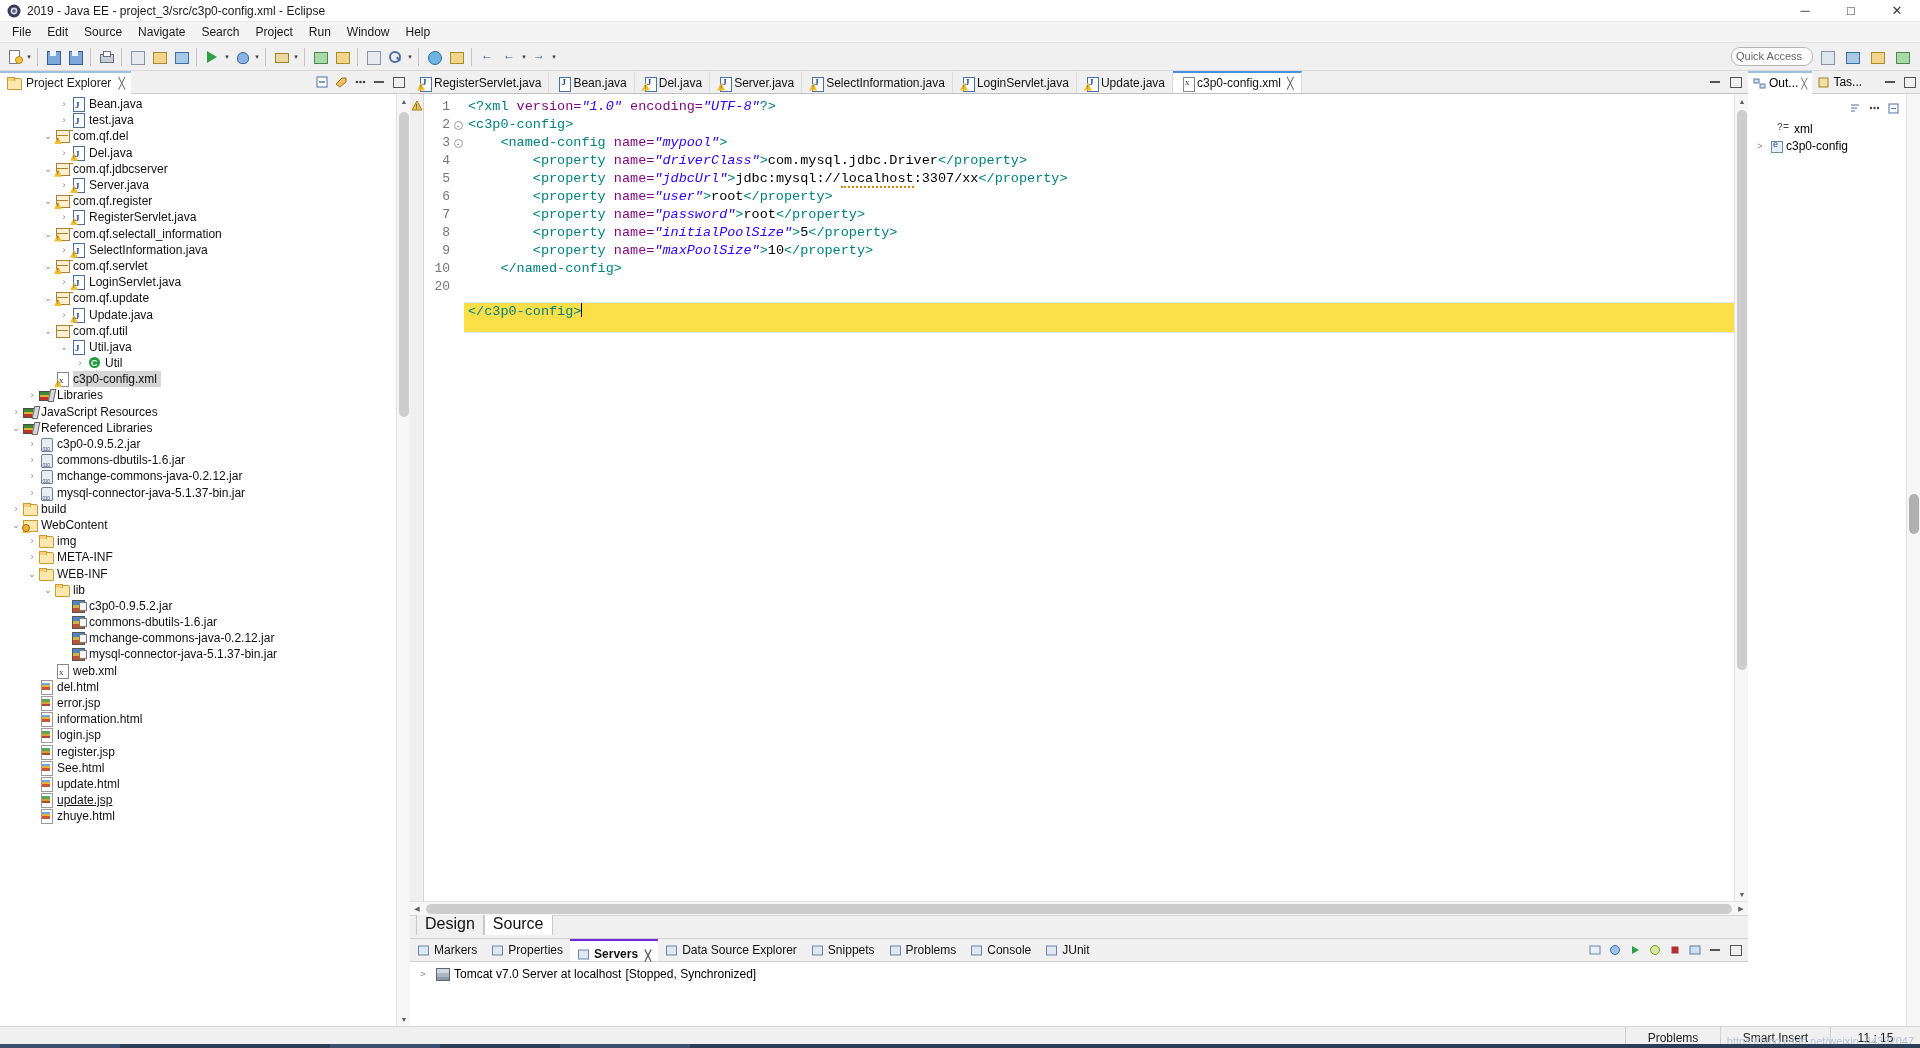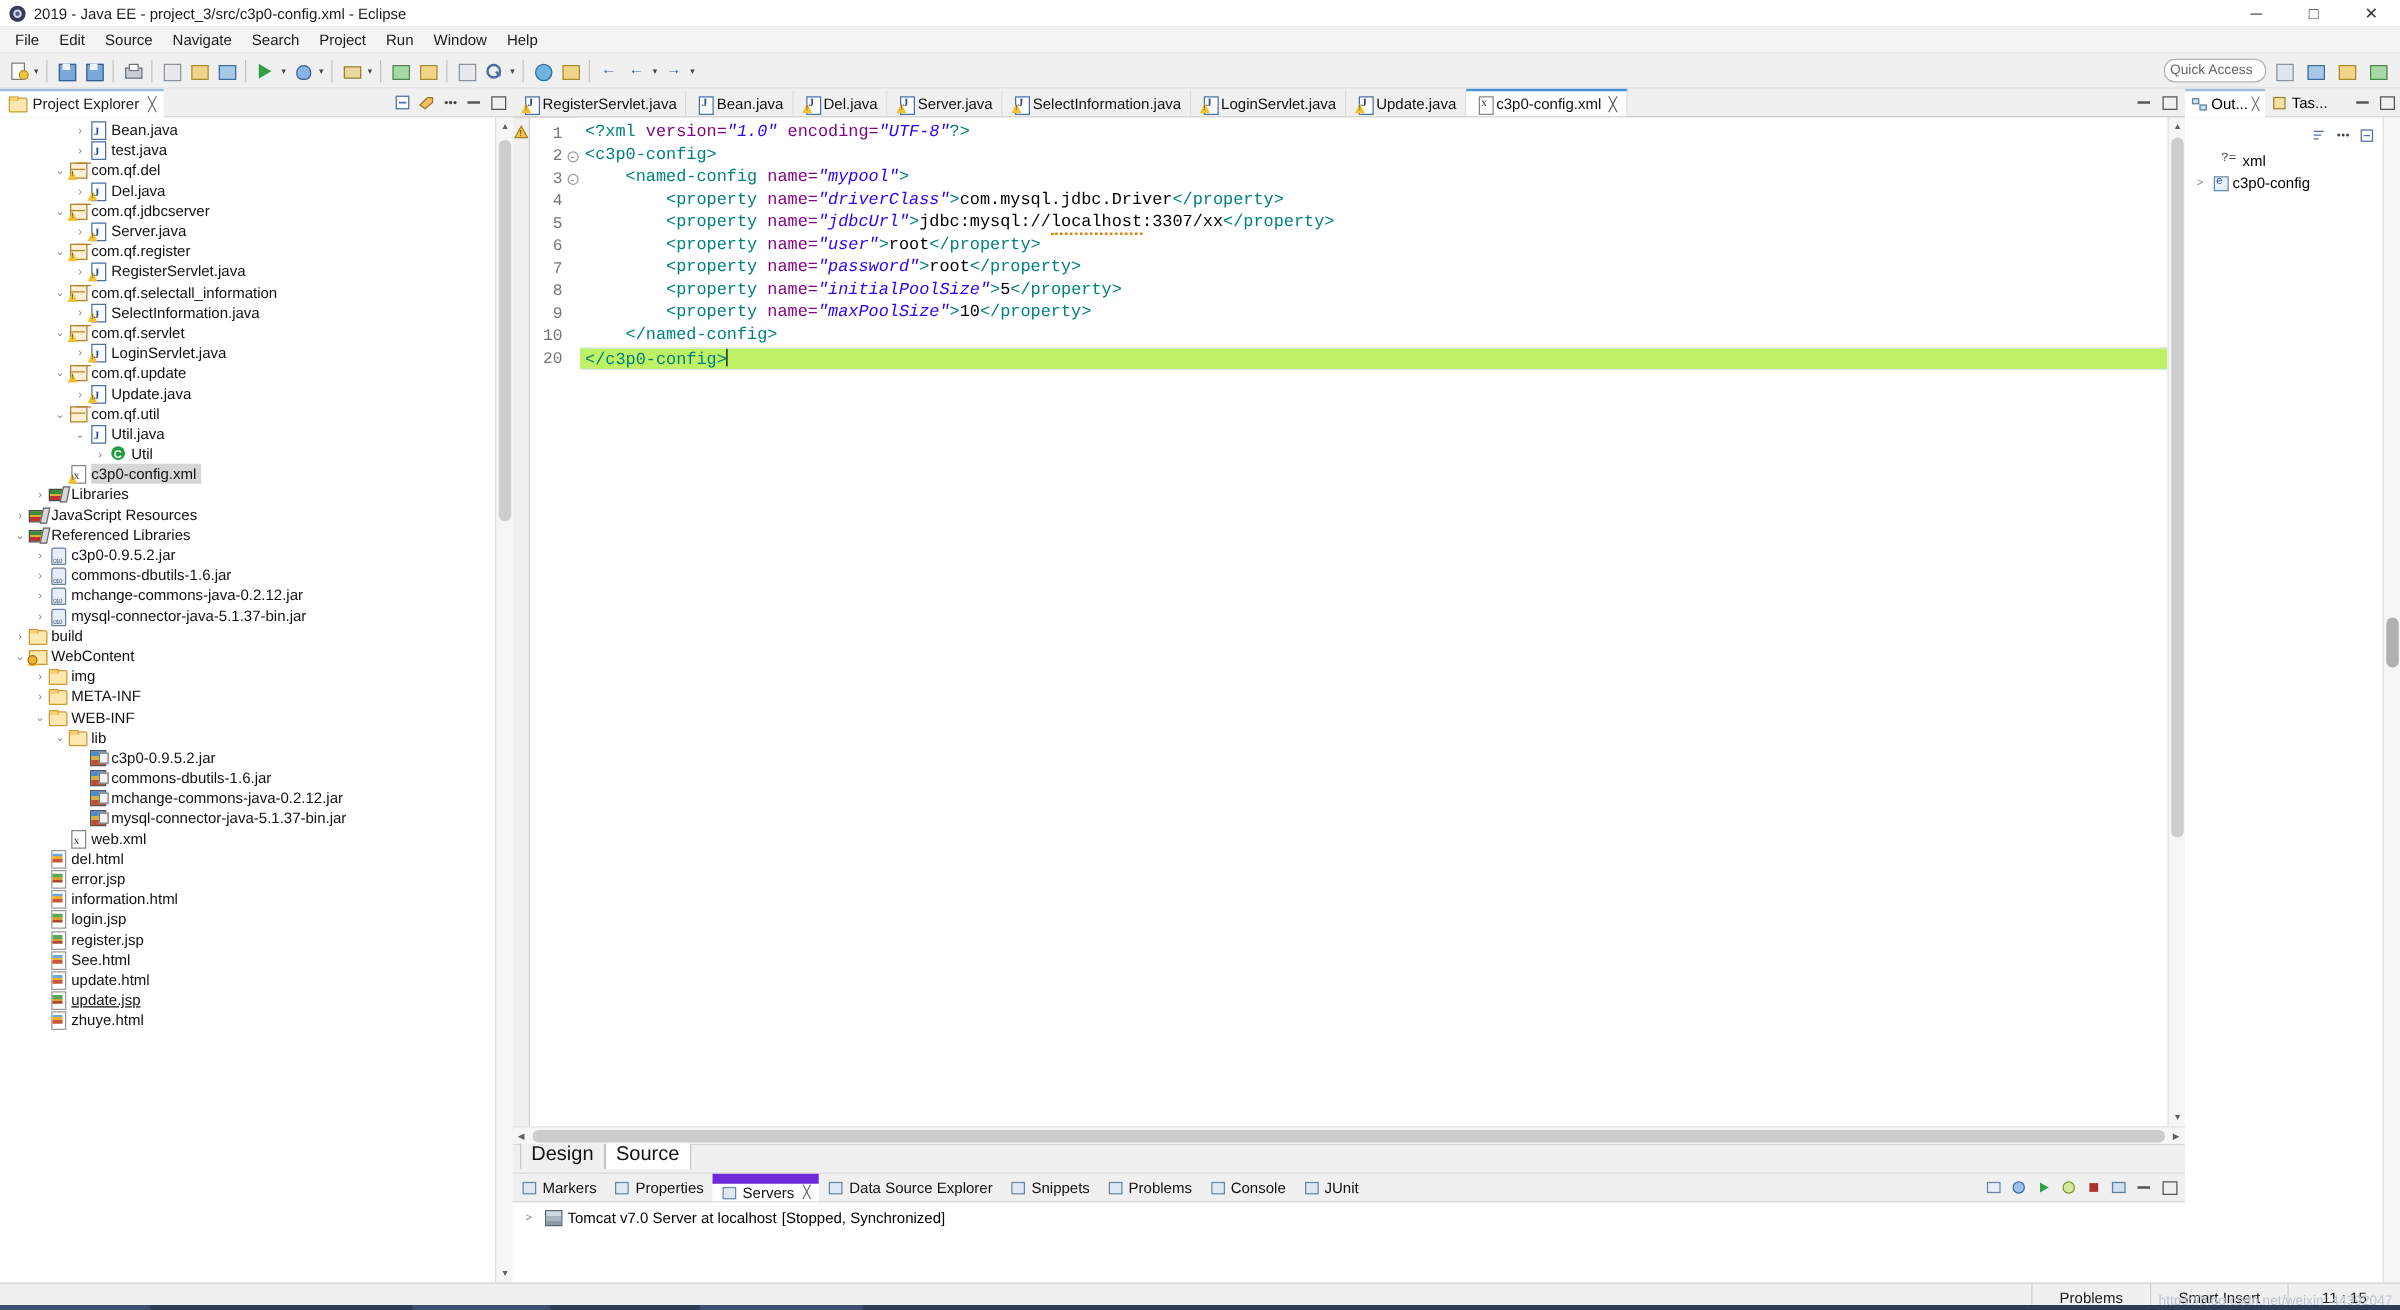--- a/index.html
+++ b/index.html
@@ -238,21 +238,21 @@
   .fold { height: 18px; line-height: 18px; font-size: 9px; color: #888; text-align: center; }
   .fold .fbox {
     display: inline-block; width: 9px; height: 9px; border: 1px solid #9a9a9a;
     background: #fff; line-height: 7px; font-size: 8px; color: #444; border-radius: 5px;
   }
   .code-col {
     flex: 1 1 auto; background: #fff; font-family: "Liberation Mono", monospace;
     font-size: 13.5px; padding-top: 4px; position: relative; overflow: hidden;
   }
   .code-line { height: 18px; line-height: 18px; white-space: pre; padding-left: 4px; }
-  .code-line.current { background: #bef264; border-top: 1px solid #dde6f2; border-bottom: 1px solid #dde6f2; height: 18px; }
+  .code-line.current { background: #fde047; border-top: 1px solid #dde6f2; border-bottom: 1px solid #dde6f2; height: 31px; margin-top: 24px; }
   .tk-tag { color: #008080; }
   .tk-attr { color: #7f007f; }
   .tk-val { color: #2a00ff; font-style: italic; }
   .tk-text { color: #000000; }
   .spellerr { border-bottom: 2px dotted #e08000; }
   .caret {
     display: inline-block; width: 1px; height: 14px; background: #000;
     vertical-align: -2px;
   }
 
@@ -286,21 +286,21 @@
     border-top: 1px solid #d0d0d0; margin-top: 3px;
   }
   .bp-tabbar {
     height: 23px; flex: 0 0 23px; display: flex; align-items: stretch; background: #f0f0f0;
     border-bottom: 1px solid #cfcfcf;
   }
   .bp-tab {
     display: flex; align-items: center; gap: 4px; padding: 0 7px; font-size: 12px;
     color: #111; white-space: nowrap;
   }
-  .bp-tab.active { background: #fff; border-top: 8px solid #6d28d9; font-weight: normal; }
+  .bp-tab.active { background: #fff; border-top: 2px solid #6d28d9; font-weight: bold; align-items: flex-end; }
   .bp-tab .bicon { width: 13px; height: 13px; position: relative; flex: 0 0 13px; }
   .bp-tools { margin-left: auto; display: flex; align-items: center; gap: 3px; padding: 0 5px; }
   .bp-content { flex: 1 1 auto; background: #fff; padding-top: 3px; }
   .server-row { display: flex; align-items: center; font-size: 12px; gap: 4px; padding-left: 6px; height: 17px; }
   .server-row .twisty { width: 14px; text-align: center; color: #808080; font-size: 9px; }
   .ic-server { width: 16px; height: 14px; position: relative; flex: 0 0 16px; }
   .ic-server::before {
     content: ""; position: absolute; left: 2px; top: 1px; width: 12px; height: 11px;
     background: linear-gradient(to bottom,#cfd8e0 0 4px,#aab6c2 4px 8px,#8e9aa6 8px 11px);
     border: 1px solid #5a6672;

